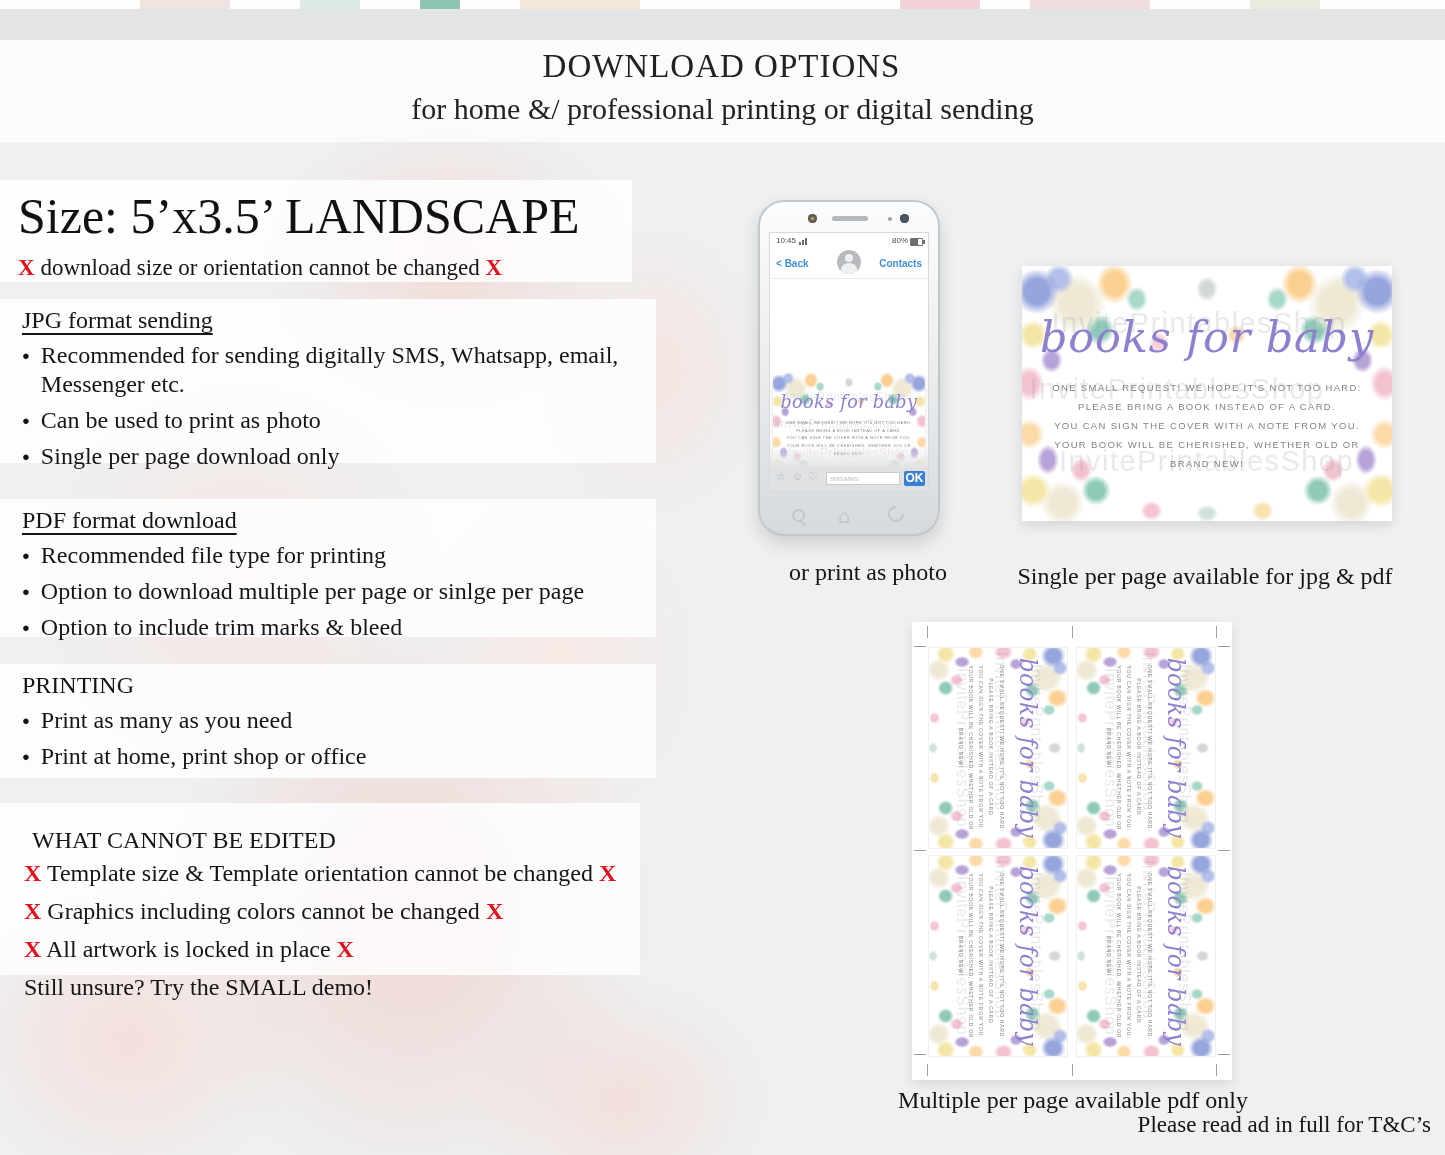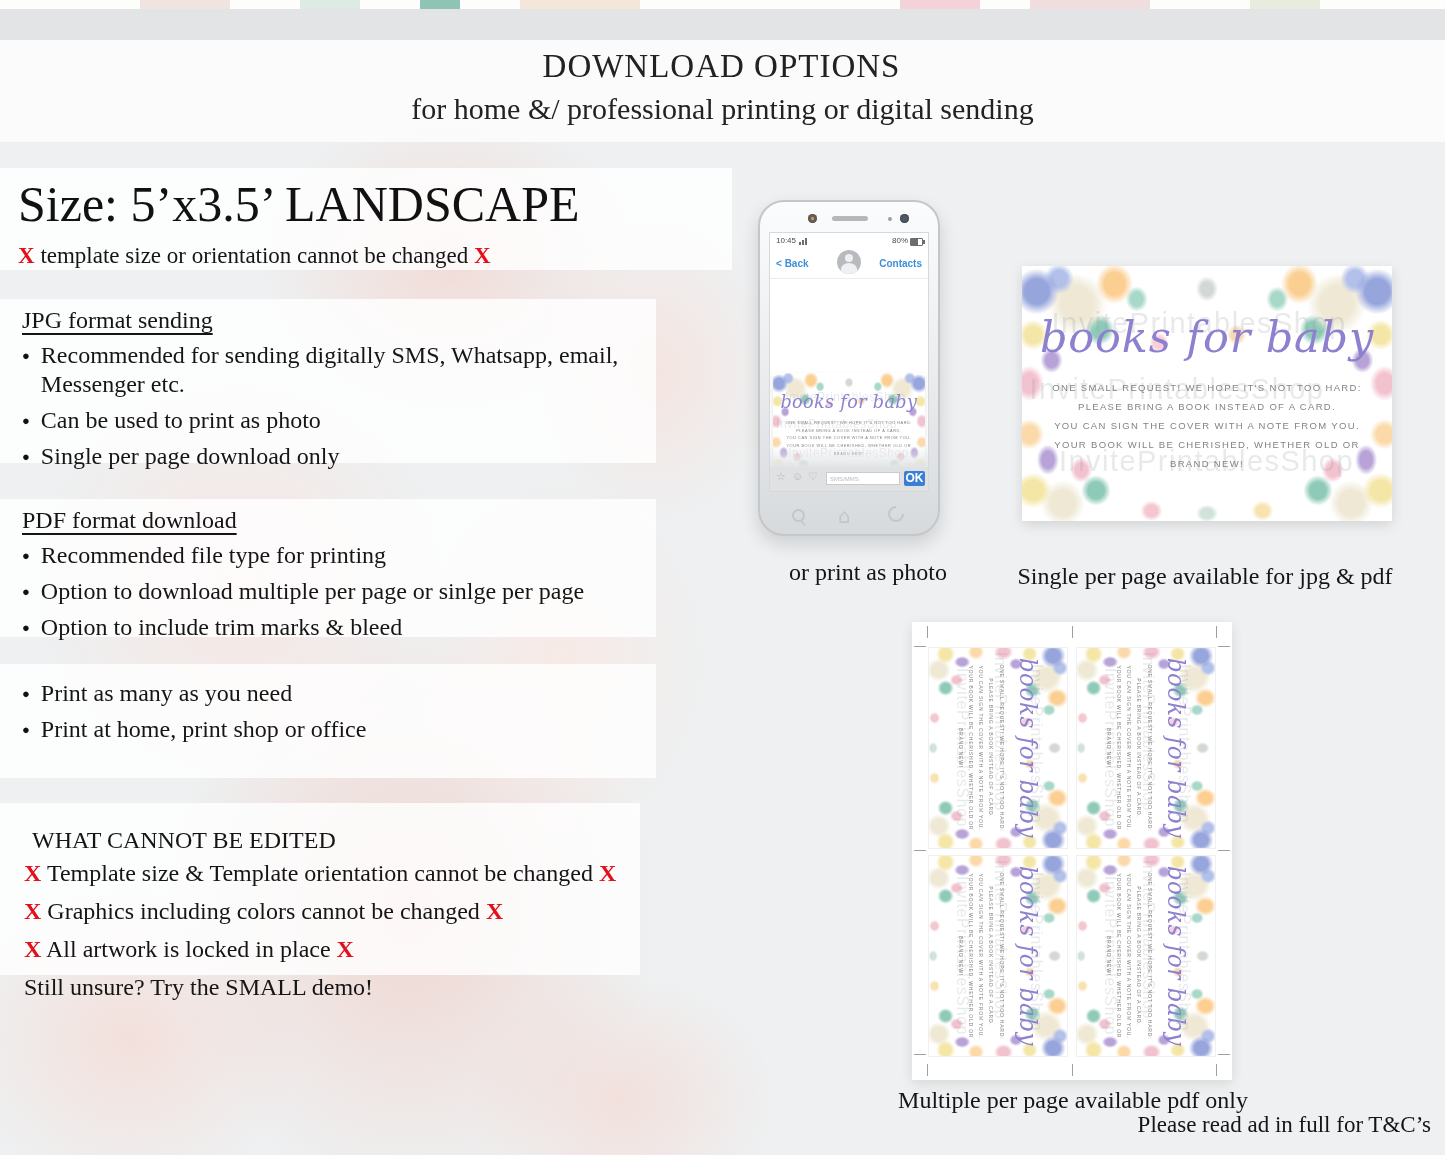--- a/index.html
+++ b/index.html
@@ -161,25 +161,25 @@
     <i style="left:1030px;width:120px;background:#f0dede;"></i>
     <i style="left:1250px;width:70px;background:#e7ecdf;"></i>
   </div>
   <div class="gray-band"></div>
   <div class="bg-flowers"></div>
   <div class="header-zone"></div>
 
   <div class="hdr-title">DOWNLOAD OPTIONS</div>
   <div class="hdr-sub">for home &amp;/ professional printing or digital sending</div>
 
-  <div class="band" style="top:168px;width:732px;height:102px;padding:10px 0 12px 18px;box-sizing:border-box;">
+  <div class="band" style="top:180px;width:632px;height:102px;padding:10px 0 12px 18px;box-sizing:border-box;">
     <div class="size-title">Size: 5’x3.5’ LANDSCAPE</div>
     <div class="size-note">
       <span class="xmark">X</span>
-      <span>template size or orientation cannot be changed</span>
+      <span>download size or orientation cannot be changed</span>
       <span class="xmark">X</span>
     </div>
   </div>
 
   <div class="band" style="top:299px;width:656px;height:164px;padding:8px 0 0 22px;box-sizing:border-box;">
     <div class="sec-h u">JPG format sending</div>
     <div class="bullet-row">
       <span class="blt">●</span>
       <span class="btxt">Recommended for sending digitally SMS, Whatsapp, email, Messenger etc.</span>
     </div>
@@ -203,20 +203,21 @@
       <span class="blt">●</span>
       <span class="btxt">Option to download multiple per page or sinlge per page</span>
     </div>
     <div class="bullet-row">
       <span class="blt">●</span>
       <span class="btxt">Option to include trim marks &amp; bleed</span>
     </div>
   </div>
 
   <div class="band" style="top:664px;width:656px;height:114px;padding:8px 0 0 22px;box-sizing:border-box;">
+    <div class="sec-h">PRINTING</div>
     <div class="bullet-row">
       <span class="blt">●</span>
       <span class="btxt">Print as many as you need</span>
     </div>
     <div class="bullet-row">
       <span class="blt">●</span>
       <span class="btxt">Print at home, print shop or office</span>
     </div>
   </div>
 

